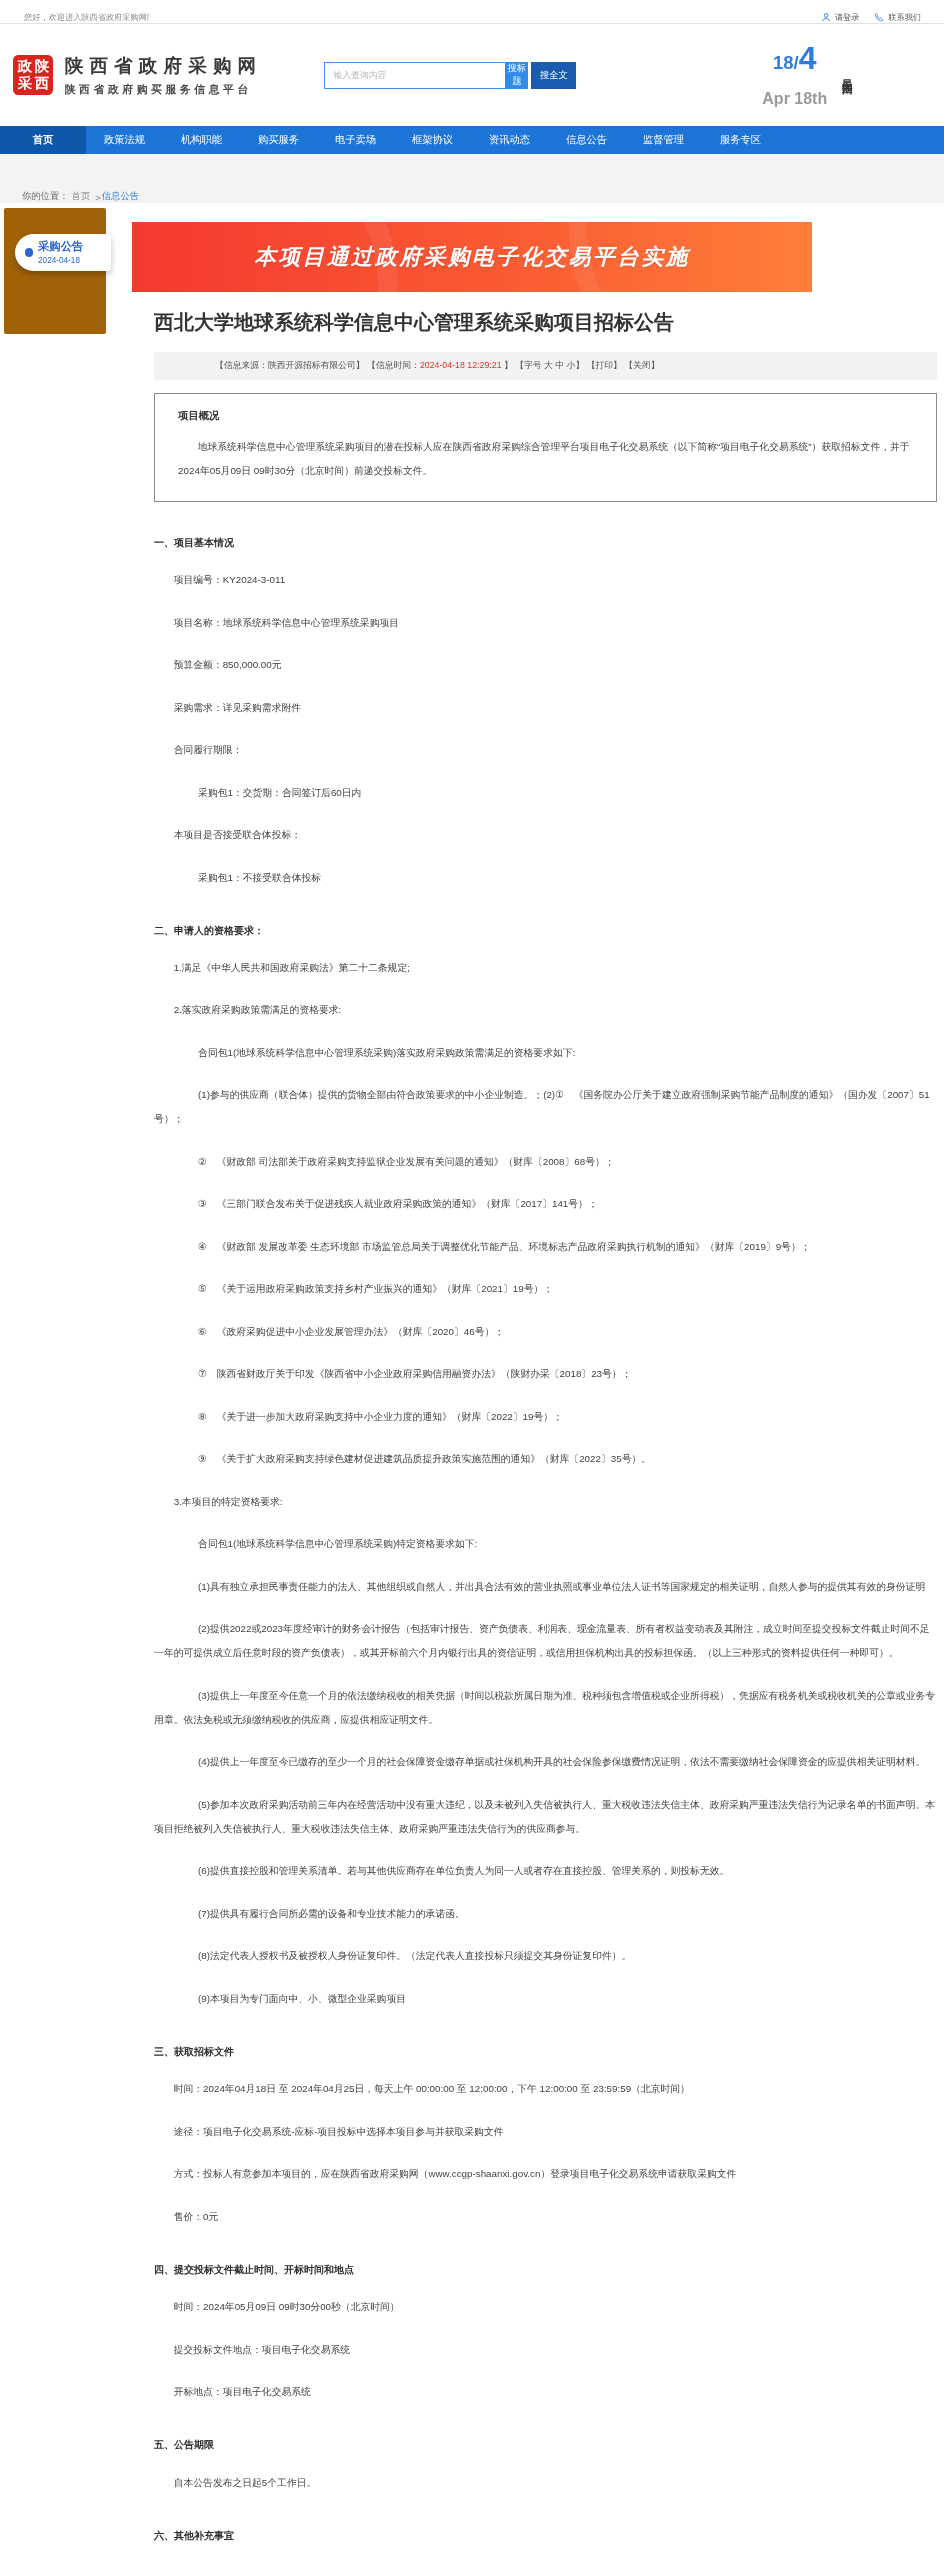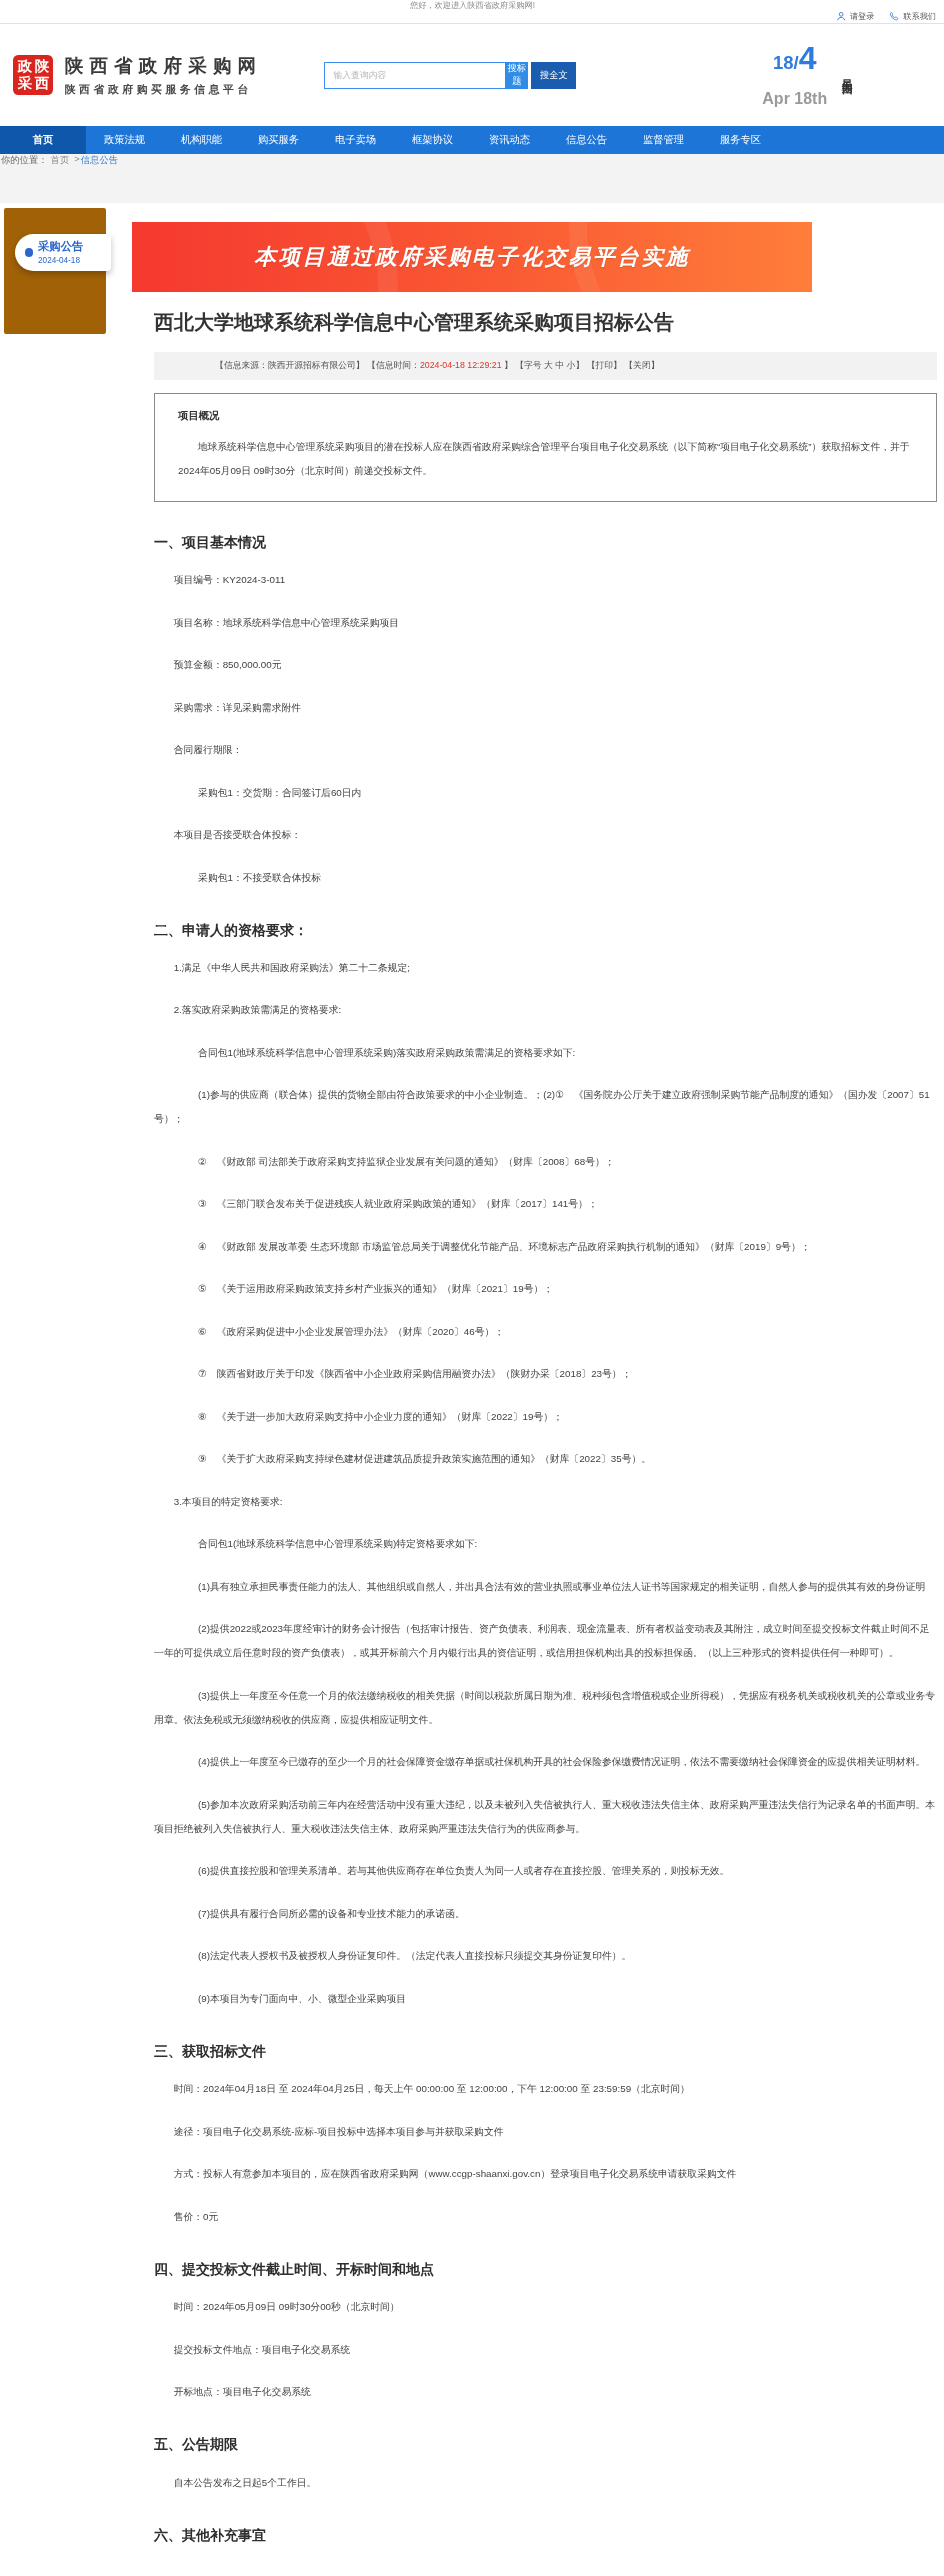--- a/index.html
+++ b/index.html
@@ -1,19 +1,19 @@
 <!DOCTYPE html>
 <html style="font-size:8.2px"><head>
 <meta charset="utf-8">
 <style>
   * { margin:0; padding:0; box-sizing:border-box; }
   body { width:945px; background:#ffffff; font-family:"Liberation Sans","DejaVu Sans",sans-serif; color:#333; }
 
   
-  .topbar { height:24px; display:flex; align-items:center; padding:0 9px; background:#fff; border-bottom:0.5px solid #e2e2e2;flex-direction:column; }
+  .topbar { height:24px; display:flex; align-items:flex-end; padding:0 24px; background:#fff; border-bottom:0.5px solid #e2e2e2; }
   .topbar .greet { font-size:8.2px; color:#8a8a8a; }
   .topbar .right { margin-left:auto; display:flex; align-items:center; gap:14.4px; }
   .toplink { display:flex; align-items:center; gap:4.1px; font-size:8.2px; color:#555; cursor:pointer; }
   .toplink svg { display:block; }
 
   
   .header { height:102px; display:flex; align-items:center; padding:0 13.4px; background:#fff; }
   .logo { width:40px; height:40px; background:#d9251d; border-radius:5.2px; display:grid; grid-template-columns:1fr 1fr; place-items:center; padding:3.1px; }
   .logo span { color:#fff; font-weight:bold; font-size:14.4px; line-height:1; }
   .brand { margin-left:11.3px; }
@@ -31,21 +31,21 @@
   .datenum .dm .m { font-size:32px; }
   .datenum .en { color:#9a9a9a; font-size:16px; font-weight:bold; margin-top:16px; }
   .weekday { writing-mode:vertical-rl; font-size:10.8px; color:#333; font-weight:bold; letter-spacing:3.1px; }
 
   
   .nav { height:28px; background:#1e75d8; display:flex; }
   .nav-item { width:77px; height:28px; display:flex; align-items:center; justify-content:center; color:#fff; font-size:10.3px; cursor:pointer; }
   .nav-item.active { width:86px; background:#0f57ab; font-weight:bold; }
 
   
-  .crumbbar { height:49px; background:#f3f3f3; display:flex; align-items:flex-start; padding:0 1px; }
+  .crumbbar { height:49px; background:#f3f3f3; display:flex; align-items:flex-end; padding:0 22px; }
   .crumbbar .lbl { font-size:9.3px; color:#6b6b6b; }
   .crumbbar a { text-decoration:none; font-size:9.3px; }
   .crumb-home { color:#8a8a8a; margin-left:3.1px; }
   .crumb-sep { color:#8a8a8a; margin-left:5.2px; font-size:9.3px; }
   .crumb-cur { color:#2f7cd8; margin-left:1px; }
 
   
   .content-row { display:flex; align-items:flex-start; padding:5.2px 3.1px 0 4.1px; }
   .sidebar { width:102px; background:#a16207; border-radius:2.1px; height:126px; position:relative; margin-top:0; flex:none; }
   .side-tab { position:absolute; left:11.3px; top:26px; width:96px; background:#fff; border-radius:20.6px 4.1px 4.1px 20.6px; box-shadow:0 3.1px 6.2px rgba(0,0,0,.25); padding:5.2px 5.2px 5.2px 9.3px; display:flex; align-items:center; gap:5.2px; cursor:pointer; }
@@ -63,21 +63,21 @@
   .a-title { font-size:20px; font-weight:bold; color:#333; margin-top:17.5px; }
   .metabar { margin-top:15.5px; background:#f2f2f2; padding:8.2px 5.2px 8.2px 61px; font-size:8.8px; color:#555; }
   .metabar .red { color:#e03325; }
   .metabar .click { cursor:pointer; }
   .overview-box { margin-top:13.4px; border:1px solid #8a8a8a; padding:14.4px 23px 17.5px 23px; }
   .overview-box .ot { font-size:10.3px; font-weight:bold; color:#333; }
   .overview-box .op { margin-top:12.4px; font-size:9.8px; color:#3f3f3f; line-height:24px; text-indent:2em; }
 
   .paras { margin-top:13.4px; }
   .para { font-size:9.8px; color:#3f3f3f; line-height:24px; margin-bottom:18.5px; }
-  .para.h { font-weight:bold; color:#2e2e2e; font-size:14px; margin-top:29px; margin-bottom:13.4px;font-family:Liberation Mono, monospace; }
+  .para.h { font-weight:bold; color:#2e2e2e; font-size:10px; margin-top:29px; margin-bottom:13.4px; }
   .para.l1 { text-indent:19.6px; }
   .para.l2 { text-indent:44px; }
 </style>
 </head>
 <body>
 
 <div class="topbar">
   <span class="greet">您好，欢迎进入陕西省政府采购网!</span>
   <div class="right">
     <span class="toplink">

